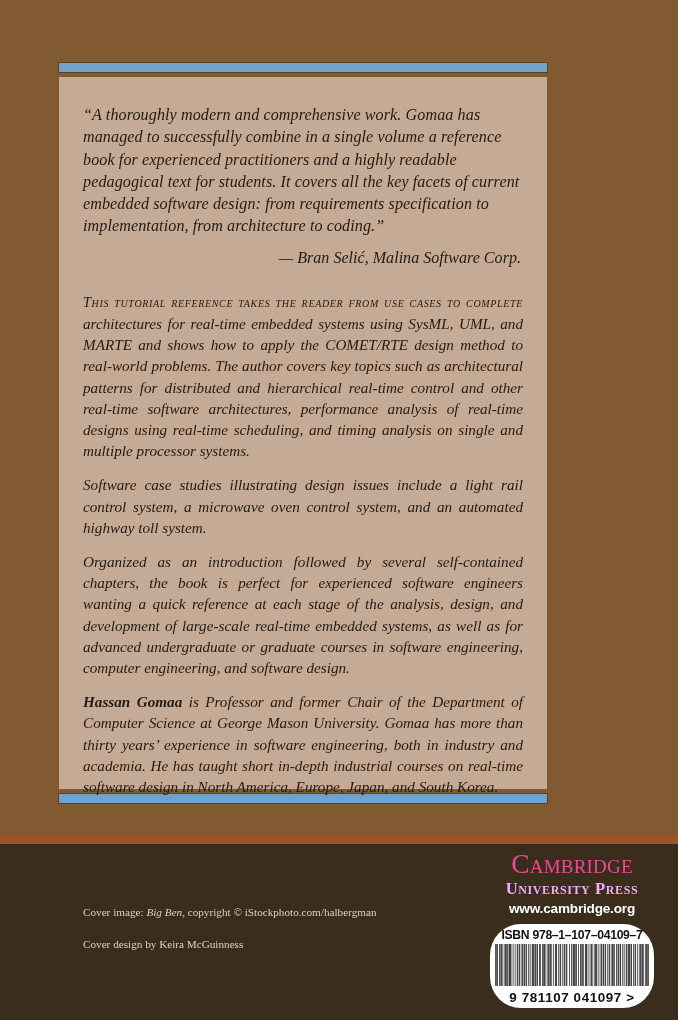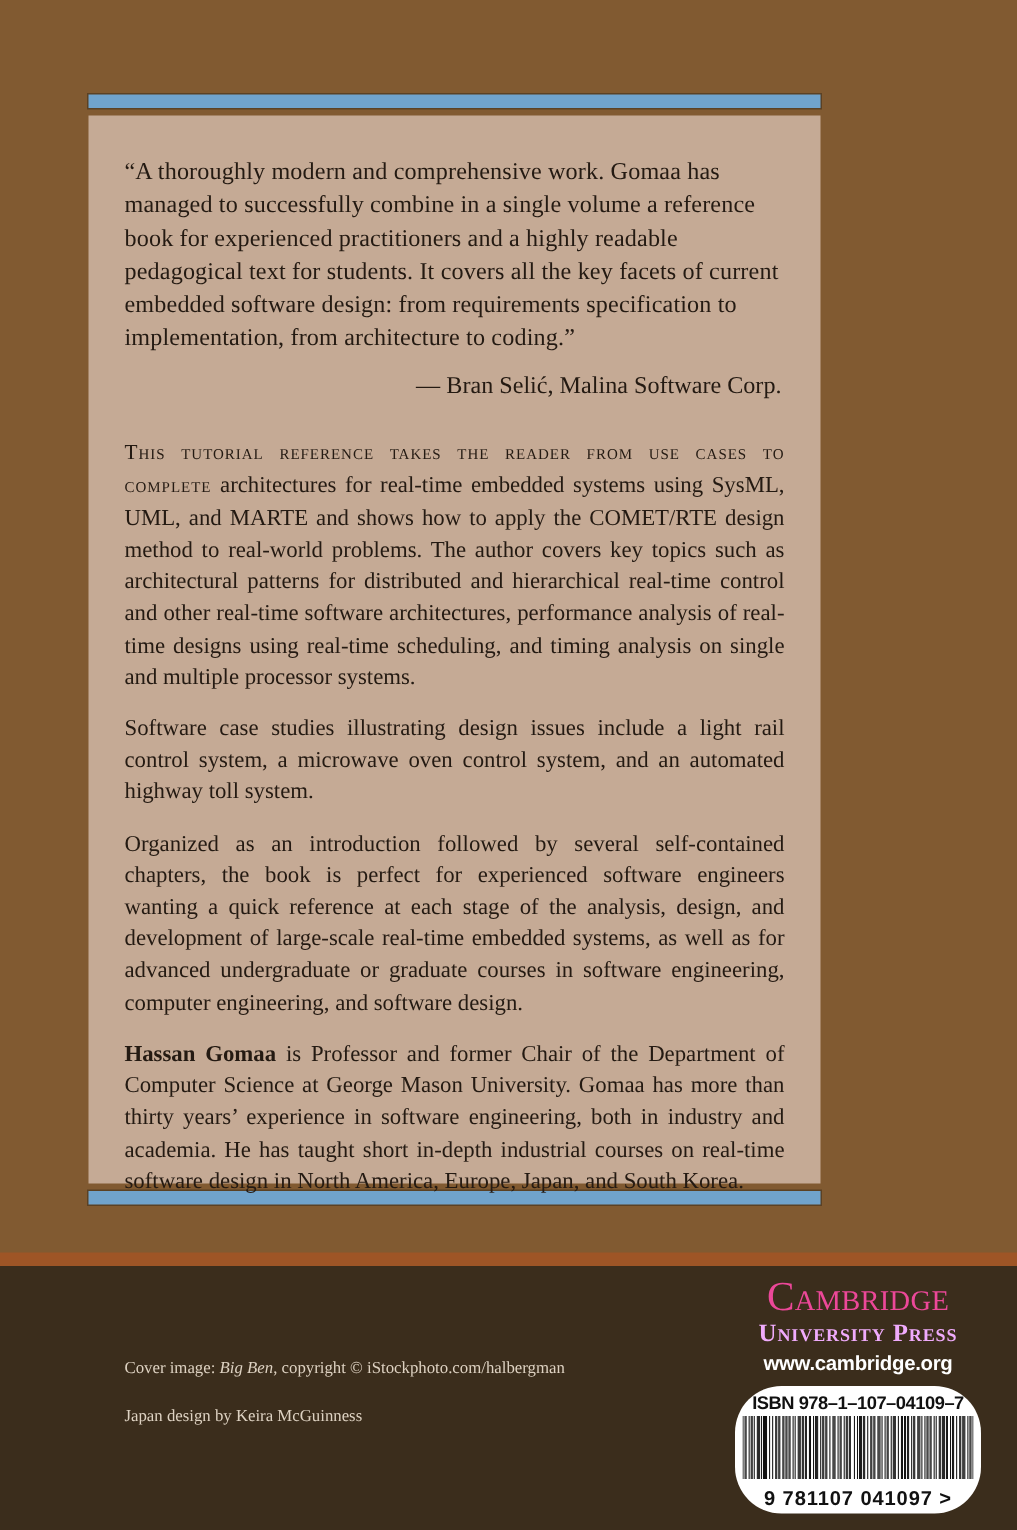--- a/index.html
+++ b/index.html
@@ -21,20 +21,21 @@
     background: #815a31;
   }
 
   
   #panel-wrap {
     position: absolute;
     left: 59px;
     top: 63px;
     width: 488px;
     height: 745px;
+    font-style: italic;
   }
   .rule {
     width: 100%;
     height: 9px;
     background: #70a3cc;
     box-shadow: 0 0 0 1px rgba(60,45,25,0.55);
   }
   .rule-top   { margin-bottom: 5px; }
   .rule-bottom{ margin-top: 5px; }
 
@@ -209,21 +210,21 @@
 
     <div class="rule rule-bottom"></div>
   </div>
 
   <div id="stripe"></div>
 
   <div id="footer">
 
     <div id="credits">
       <div class="credit-line"><span>Cover image: </span><em>Big Ben</em><span>, copyright © iStockphoto.com/halbergman</span></div>
-      <div>Japan design by Keira McGuinness</div>
+      <div>Cover design by Keira McGuinness</div>
     </div>
 
     <div id="publisher">
       <div id="cup-name">Cambridge</div>
       <div id="cup-sub">University Press</div>
       <div id="cup-url">www.cambridge.org</div>
 
       <div id="barcode-box">
         <div id="isbn-text">ISBN 978–1–107–04109–7</div>
         <svg id="bars" viewBox="0 0 220 42" preserveAspectRatio="none">

